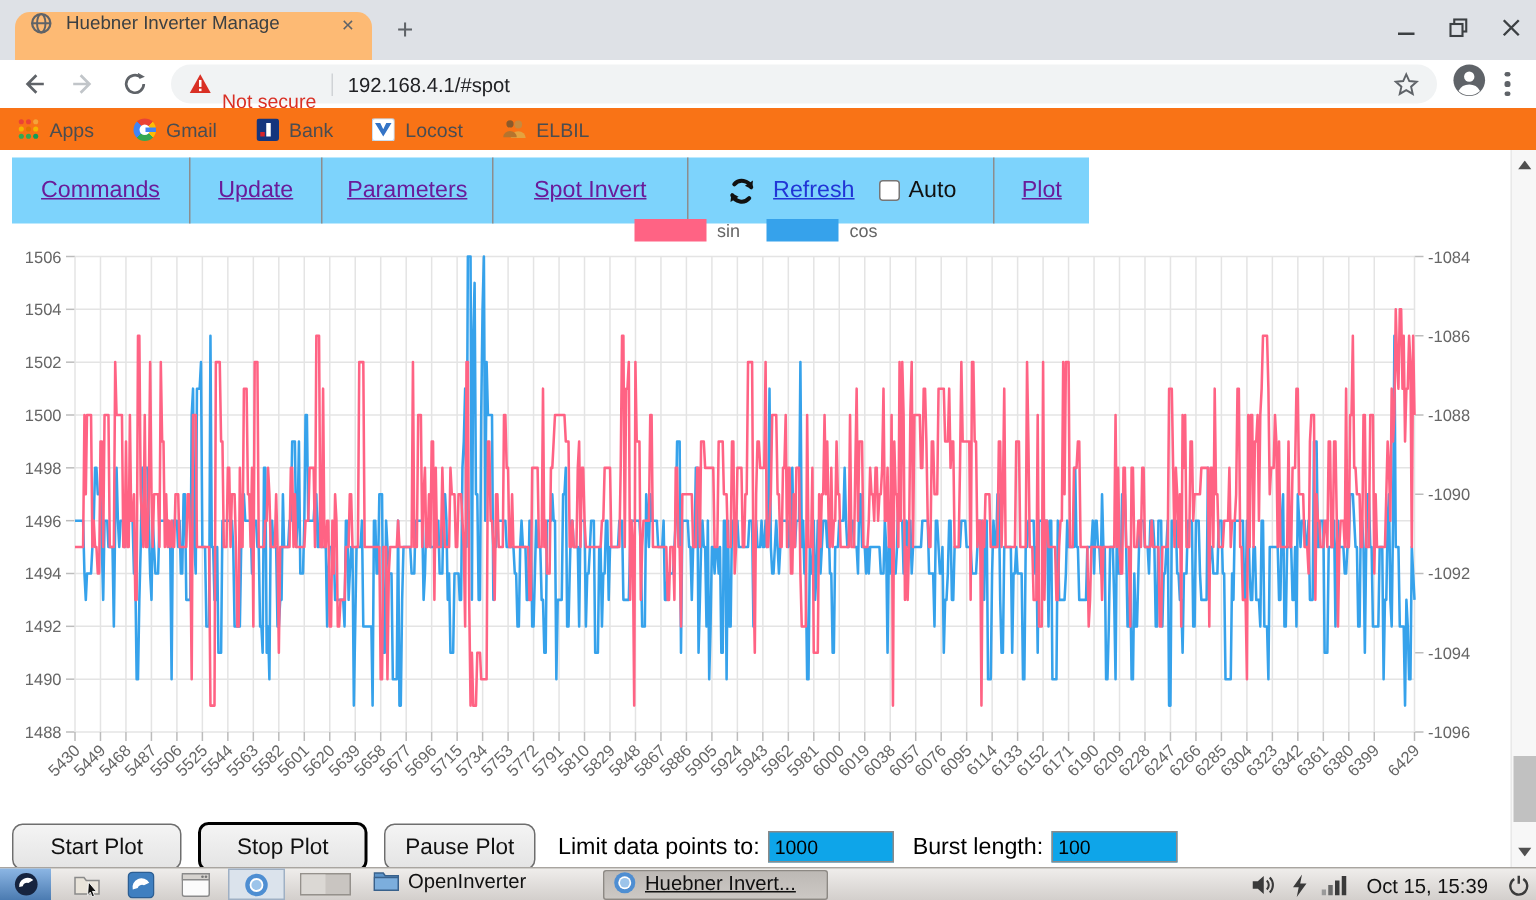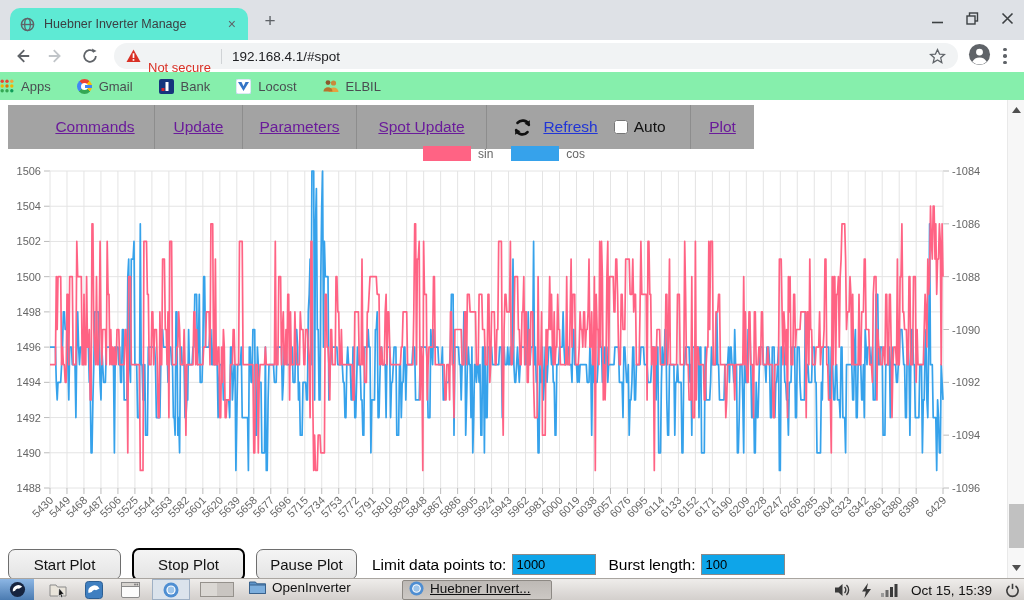--- a/index.html
+++ b/index.html
@@ -1,50 +1,50 @@
 <!DOCTYPE html>
 <html><head>
 <meta charset="utf-8">
 <style>
   html,body{margin:0;padding:0;background:#555;}
   *{box-sizing:border-box;font-family:"Liberation Sans",sans-serif;}
   .screen{position:relative;width:1024px;height:600px;background:#fff;overflow:hidden;}
 
   
   .tabstrip{position:absolute;left:0;top:0;width:1024px;height:40px;background:#dee1e6;}
-  .tab{position:absolute;left:10px;top:8px;width:238px;height:32px;background:#5eead4;
-       border-radius:10px 10px 0 0;display:flex;align-items:center;padding:0 8px 0 10px;}
+  .tab{position:absolute;left:10px;top:8px;width:238px;height:32px;background:#fdba74;
+       border-radius:10px 10px 0 0;display:flex;padding:0 8px 0 10px;}
   .tab-title{font-size:12.5px;color:#3c4043;white-space:nowrap;overflow:hidden;flex:1;
        -webkit-mask-image:linear-gradient(90deg,#000 85%,transparent);mask-image:linear-gradient(90deg,#000 85%,transparent);}
   .tab-close{font-size:14px;color:#5f6368;padding:0 4px;cursor:default;}
   .newtab{position:absolute;left:258px;top:9px;width:24px;height:24px;color:#5f6368;font-size:19px;
        display:flex;align-items:center;justify-content:center;}
   .wincontrols{position:absolute;right:10px;top:6px;display:flex;gap:22px;align-items:center;height:24px;}
   .wincontrols svg{display:block;}
 
   .toolbar{position:absolute;left:0;top:40px;width:1024px;height:32px;background:#fff;display:flex;align-items:center;}
   .navbtn{width:24px;height:24px;margin-left:10px;display:flex;align-items:center;justify-content:center;}
   .omnibox{margin-left:12px;width:844px;height:26px;background:#f1f3f4;border-radius:13px;
        display:flex;align-items:center;padding:0 12px;}
   .notsecure{color:#d93025;font-size:13px;margin-left:7px;margin-top:23px;}
   .divider{width:1px;height:15px;background:#d0d3d6;margin:0 10px;}
   .url{color:#202124;font-size:13.5px;}
   .omni-spacer{flex:1;}
   .profile{margin-left:10px;}
   .kebab{margin:0 10px 0 12px;display:flex;flex-direction:column;gap:3px;}
   .kebab i{width:3.5px;height:3.5px;border-radius:50%;background:#5f6368;}
 
-  .bookmarks{position:absolute;left:0;top:72px;width:1024px;height:28px;background:#86efac;
-       display:flex;align-items:center;gap:26px;text-align:right;}
+  .bookmarks{position:absolute;left:0;top:72px;width:1024px;height:28px;background:#f97316;
+       display:flex;align-items:center;gap:26px;padding-left:12px;text-align:right;}
   .bm{display:flex;align-items:center;gap:7px;font-size:13px;color:#4a4d51;}
 
   
   .page{position:absolute;left:0;top:100px;width:1024px;height:478px;background:#fff;overflow:hidden;}
 
-  .navbar{position:absolute;left:8px;top:5px;height:44px;display:flex;background:#a3a3a3;padding-left:28px;}
+  .navbar{position:absolute;left:8px;top:5px;height:44px;display:flex;background:#7dd3fc;}
   .nav-cell{display:flex;align-items:center;justify-content:center;border-right:1px solid #8d8d8d;height:100%;}
   .nav-cell:last-child{border-right:none;}
   .nav-link{color:#6a1b9a;font-size:15.5px;text-decoration:underline;cursor:pointer;}
   .refresh-link{color:#2135d6;font-size:15.5px;text-decoration:underline;margin-left:9px;cursor:pointer;}
   .auto-label{font-size:15.5px;color:#111;margin-left:3px;}
   .refresh-cell input{width:14px;height:14px;margin-left:16px;}
 
   .legend{position:absolute;left:0;top:46px;width:1008px;display:flex;justify-content:center;gap:18px;align-items:center;}
   .legend-item{display:flex;align-items:center;}
   .legend-box{width:48px;height:15px;display:inline-block;}
@@ -209,21 +209,21 @@
       <div class="nav-cell" style="width:119px">
           <a class="nav-link">Commands</a>
         </div>
       <div class="nav-cell" style="width:88px">
           <a class="nav-link">Update</a>
         </div>
       <div class="nav-cell" style="width:114px">
           <a class="nav-link">Parameters</a>
         </div>
       <div class="nav-cell" style="width:130px">
-          <a class="nav-link">Spot Update</a>
+          <a class="nav-link">Spot Invert</a>
         </div>
       <div class="nav-cell refresh-cell" style="width:204px">
         <svg width="23" height="23" viewBox="0 0 24 24">
           <path d="M6.8 7.2 A7 7 0 0 1 18.6 9.2" fill="none" stroke="#111" stroke-width="2.8" stroke-linecap="round"></path>
           <polygon points="19.8,4.5 19.2,10.8 14.2,8.2" fill="#111"></polygon>
           <path d="M17.2 16.8 A7 7 0 0 1 5.4 14.8" fill="none" stroke="#111" stroke-width="2.8" stroke-linecap="round"></path>
           <polygon points="4.2,19.5 4.8,13.2 9.8,15.8" fill="#111"></polygon>
         </svg>
         <a class="refresh-link">Refresh</a>
         <input type="checkbox" id="auto-cb" style="">

